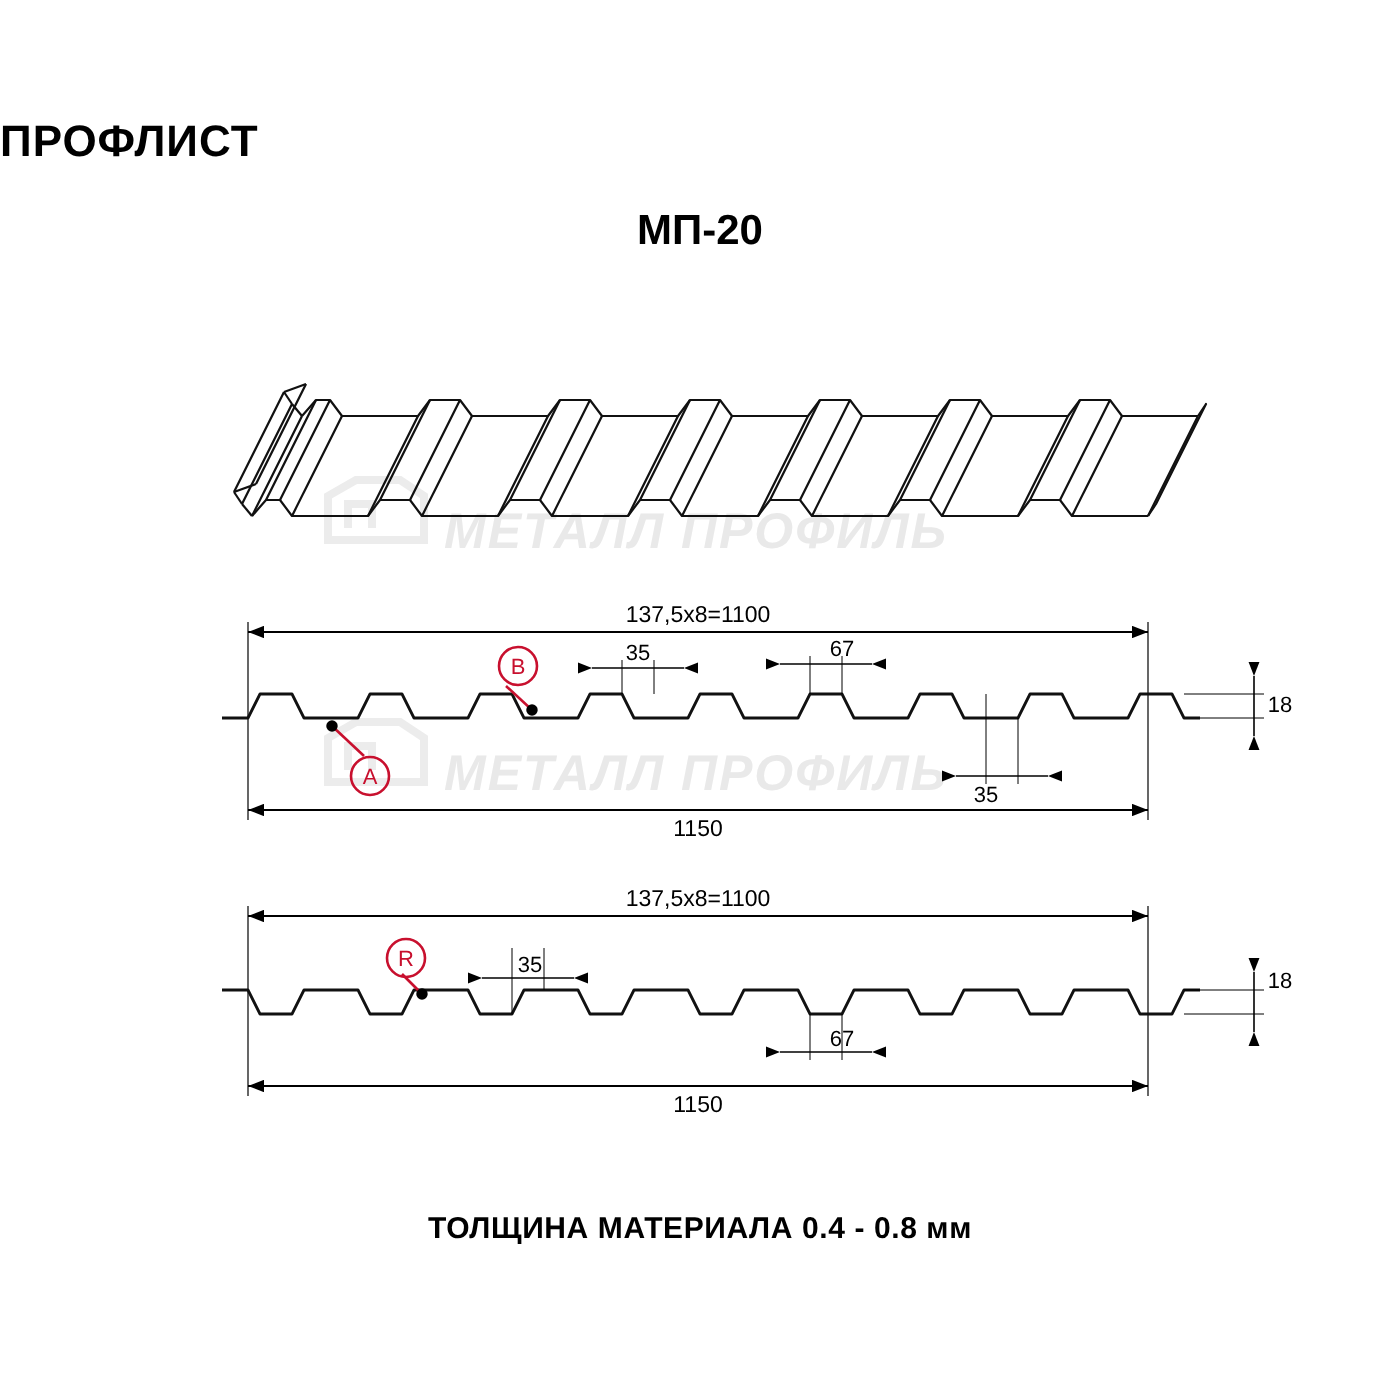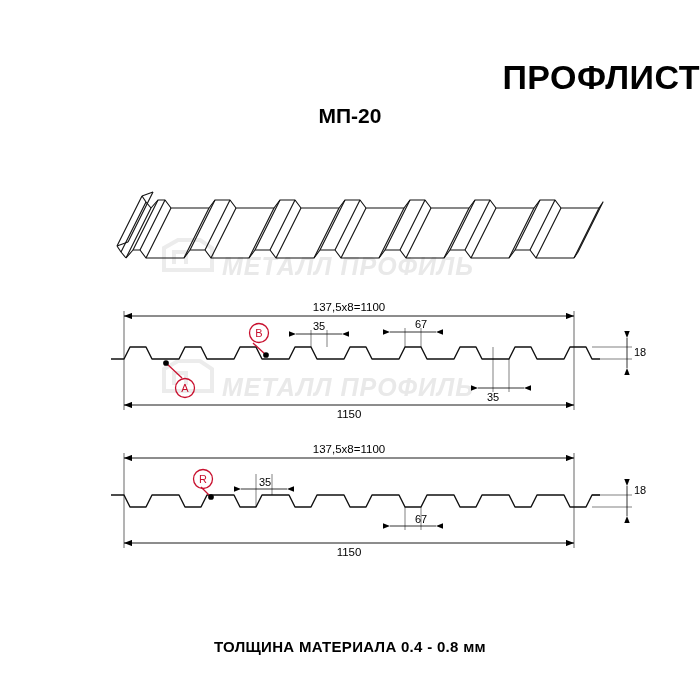--- a/index.html
+++ b/index.html
@@ -17,39 +17,39 @@
   }
   .page {
     position: absolute;
     inset: 0;
   }
   .title {
     position: absolute;
     top: 58px;
     left: 0;
     width: 700px;
-    text-align: right;
-    font-size: 34px;
+    text-align: left;
+    font-size: 22px;
     font-weight: bold;
     letter-spacing: 0.5px;
     color: #000;
   }
   .subtitle {
     position: absolute;
     top: 104px;
     left: 0;
     width: 700px;
     text-align: center;
     font-size: 21px;
     font-weight: bold;
     color: #000;
   }
   .footnote {
     position: absolute;
-    top: 638px;
+    top: 606px;
     left: 0;
     width: 700px;
     text-align: center;
     font-size: 15px;
     font-weight: bold;
     letter-spacing: 0.3px;
     color: #000;
   }
   svg.draw {
     position: absolute;

